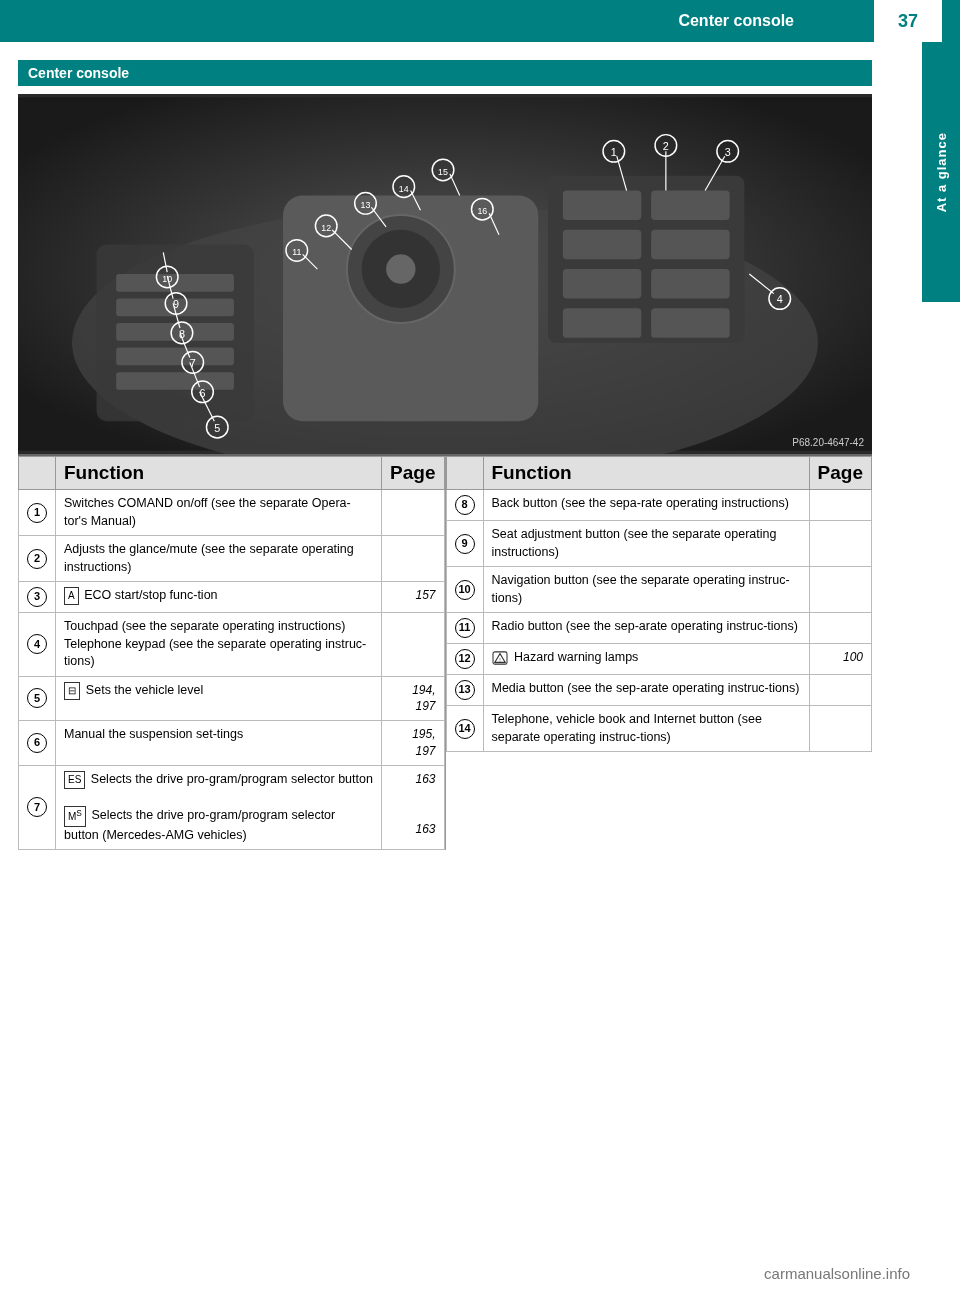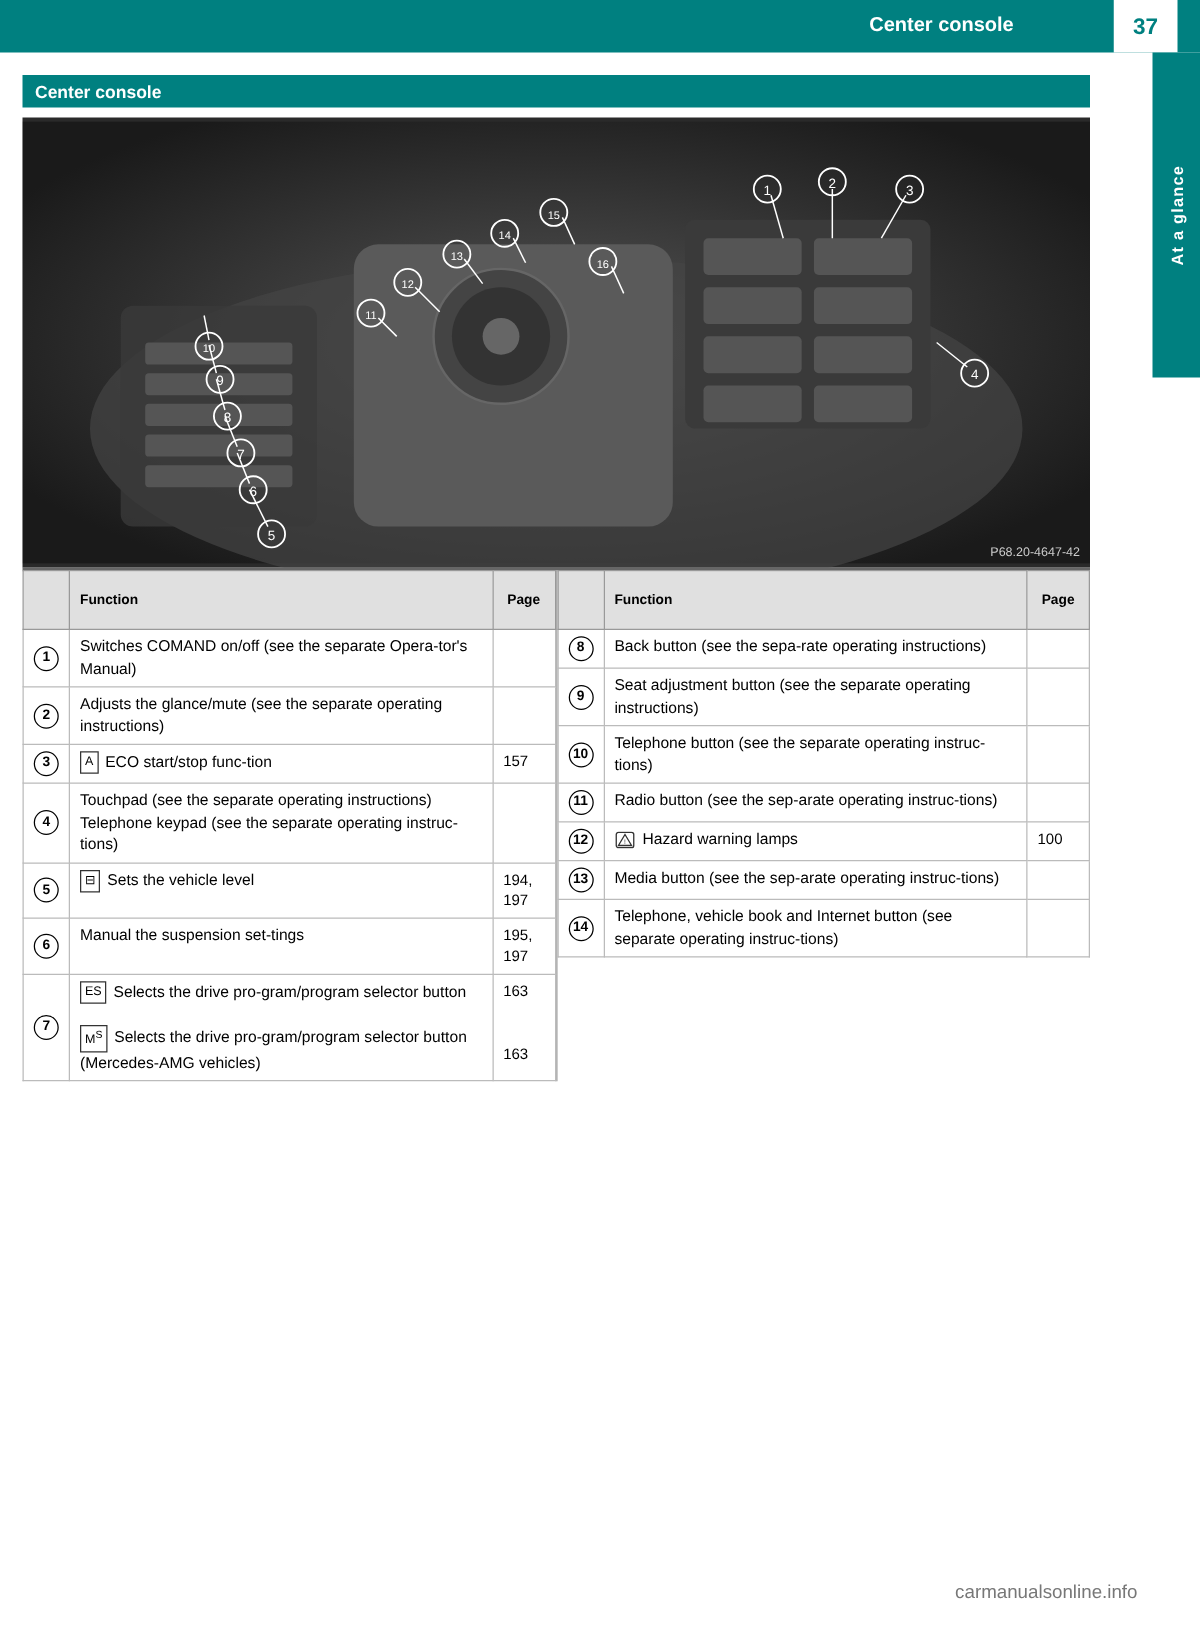--- a/index.html
+++ b/index.html
@@ -28,21 +28,21 @@
       font-weight: bold;
       margin-left: auto;
       padding-right: 80px;
     }
     .top-bar-page {
       color: #fff;
       font-size: 16px;
       font-weight: bold;
       background: #fff;
       color: #008080;
-      width: 51px;
+      width: 68px;
       height: 42px;
       display: flex;
       align-items: center;
       justify-content: center;
       font-size: 18px;
     }
 
     
     .right-tab {
       position: absolute;
@@ -126,22 +126,22 @@
       border-right: none;
     }
 
     table {
       width: 100%;
       border-collapse: collapse;
     }
     th {
       background: #e0e0e0;
       font-weight: bold;
-      font-size: 11px;
-      padding: 17px 8px;
+      font-size: 19px;
+      padding: 5px 8px;
       border: 1px solid #999;
       text-align: left;
     }
     th.page-col {
       text-align: center;
       width: 50px;
     }
     td {
       border: 1px solid #bbb;
       padding: 5px 8px;
@@ -149,23 +149,25 @@
       font-size: 12.5px;
       line-height: 1.4;
     }
     td.num-cell {
       text-align: center;
       vertical-align: middle;
       width: 34px;
       font-size: 12px;
     }
     td.page-cell {
+      text-align: right;
       vertical-align: top;
       width: 50px;
       font-size: 12px;
+      font-style: italic;
     }
     .circle-num {
       display: inline-flex;
       align-items: center;
       justify-content: center;
       width: 20px;
       height: 20px;
       border-radius: 50%;
       border: 1.5px solid #000;
       font-size: 11px;
@@ -401,21 +403,21 @@
           </tr>
 
           <tr>
             <td class="num-cell"><span class="circle-num">9</span></td>
             <td>Seat adjustment button (see the separate operating instructions)</td>
             <td class="page-cell"></td>
           </tr>
 
           <tr>
             <td class="num-cell"><span class="circle-num">10</span></td>
-            <td>Telephone button (see the separate operating instruc-tions)</td>
+            <td>Navigation button (see the separate operating instruc-tions)</td>
             <td class="page-cell"></td>
           </tr>
 
           <tr>
             <td class="num-cell"><span class="circle-num">11</span></td>
             <td>Radio button (see the sep-arate operating instruc-tions)</td>
             <td class="page-cell"></td>
           </tr>
 
           <tr>

